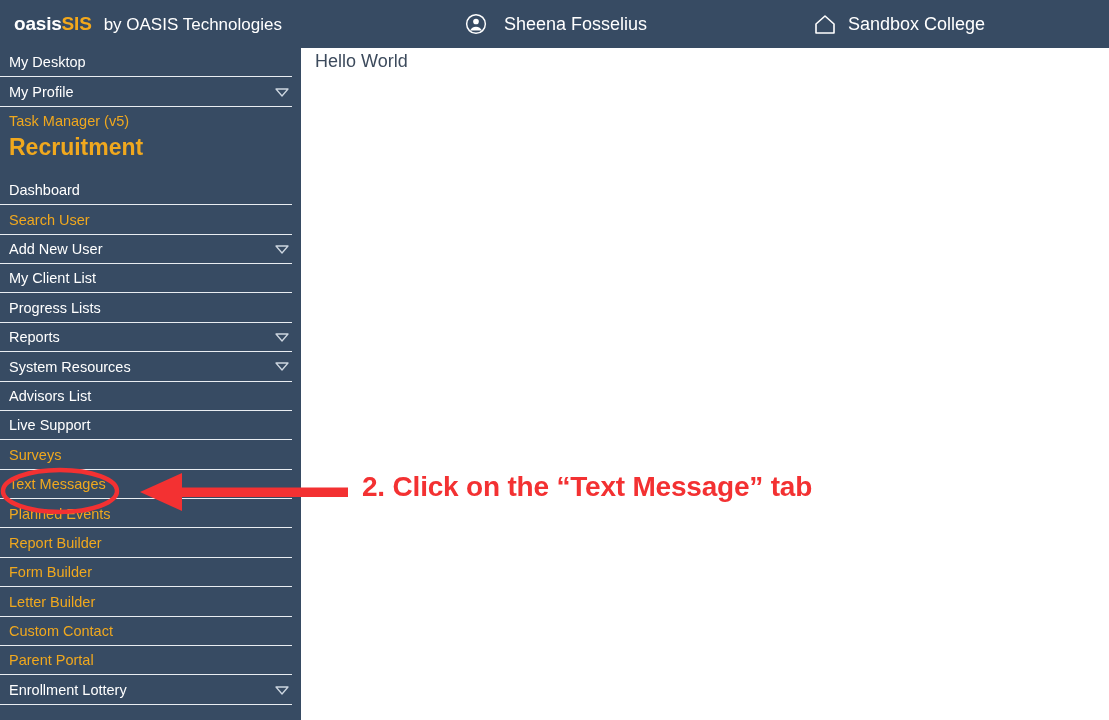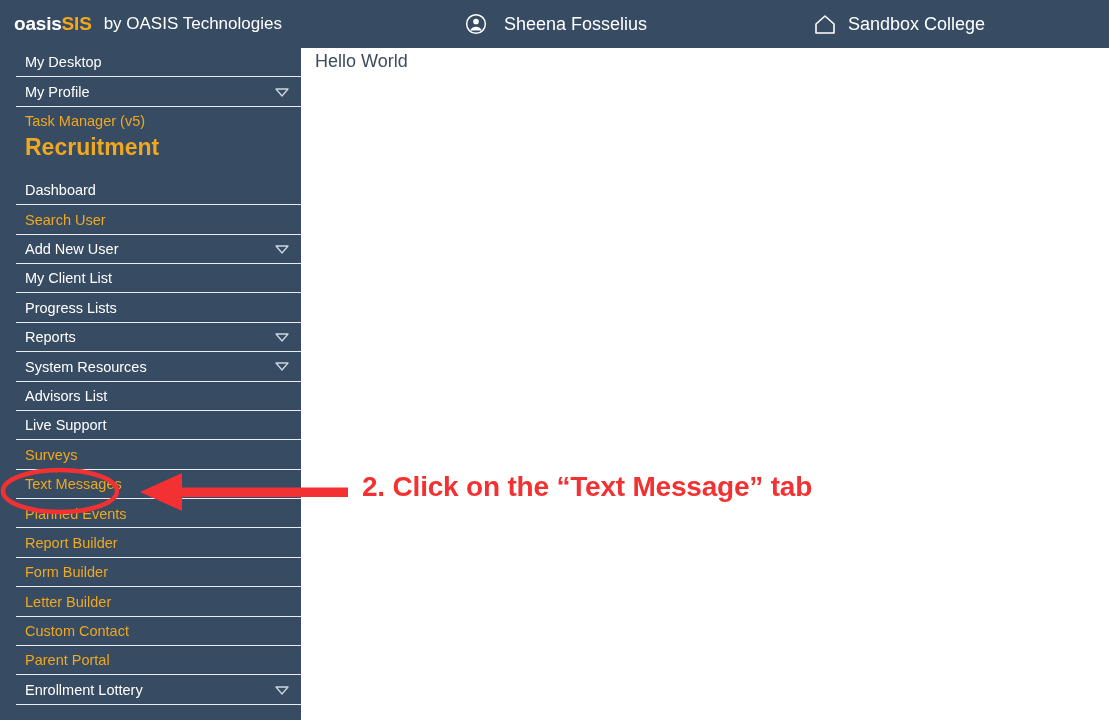--- a/index.html
+++ b/index.html
@@ -23,21 +23,21 @@
     height: 48px;
     background: #374b63;
     display: flex;
     align-items: center;
     box-sizing: border-box;
   }
   #brand-block {
     position: absolute;
     left: 14px;
     display: flex;
-    align-items: center;
+    align-items: flex-end;
   }
   #brand-oasis {
     font-size: 19px;
     font-weight: bold;
     color: #ffffff;
     letter-spacing: -0.2px;
   }
   #brand-sis {
     font-size: 19px;
     font-weight: bold;
@@ -78,21 +78,20 @@
 
   
   #sidebar {
     position: absolute;
     left: 0; top: 48px;
     width: 301px;
     height: 672px;
     background: #374b63;
     box-sizing: border-box;
     overflow: hidden;
-    padding-left: 16px;
   }
   .nav-item {
     position: relative;
     height: 29.4px;
     display: flex;
     align-items: center;
     box-sizing: border-box;
     padding-left: 9px;
     padding-right: 12px;
   }

